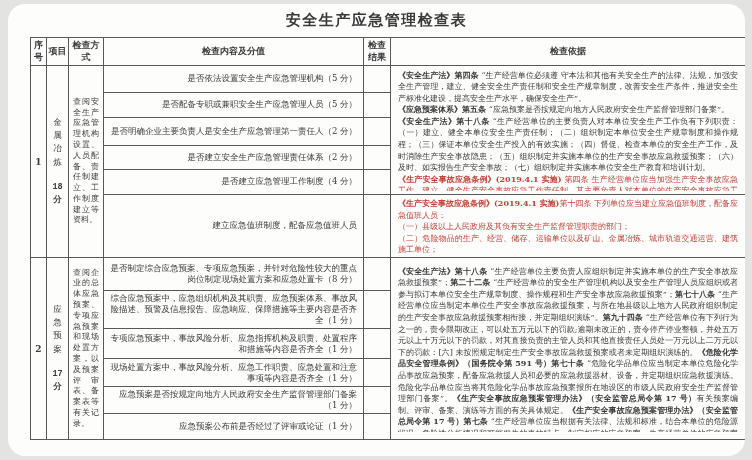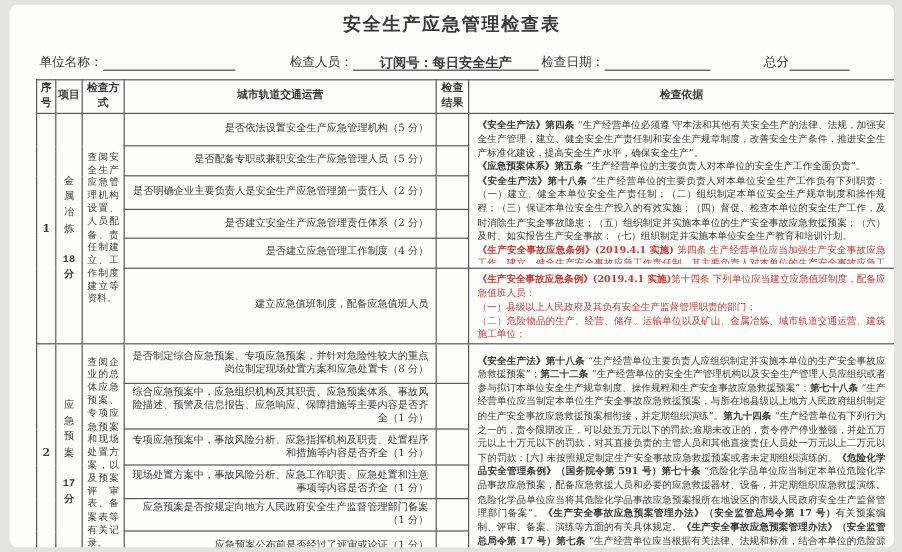--- a/index.html
+++ b/index.html
@@ -1,20 +1,20 @@
 <!DOCTYPE html>
 <html style="--red: #c24038; --ink: #3a3a3c; --line: #57585a;"><head>
 <meta charset="utf-8">
 <style>
   :root { --red:#c24038; --ink:#3a3a3c; --line:#57585a; }
   * { box-sizing: border-box; margin: 0; padding: 0; }
   html,body { width:752px; height:460px; overflow:hidden; }
   body { background:#e3e3e1; font-family:"DejaVu Serif","Liberation Serif",serif; color:var(--ink); }
   .page { position:absolute; left:8px; top:4px; width:737px; height:452px;
-          background:#fdfdfc; border-radius:6px; overflow:hidden; }
+          background:#fdfdfc; border-radius:17px; overflow:hidden; }
   .title { text-align:center; font-size:15px; font-weight:bold; letter-spacing:1.5px; margin-top:7px; }
   .info-row { display:flex; align-items:flex-end; font-size:10.5px; margin-top:13px; padding-left:25px; height:16px; }
   .lbl { white-space:nowrap; }
   .blank { border-bottom:1px solid #4a4a4c; height:14px; display:inline-block; text-align:center; }
   .w-unit { width:110px; margin-right:46px; }
   .w-insp { width:155px; font-weight:bold; font-size:11px; margin-right:2px; }
   .w-date { width:88px; margin-right:45px; }
   .w-score{ width:50px; }
   table { border-collapse:collapse; table-layout:fixed; width:715px; margin:7px 0 0 22px; }
   col.c-no{width:16px} col.c-item{width:22px} col.c-method{width:35px}
@@ -41,67 +41,57 @@
   tr.h26{height:26px}
   .mh121{max-height:121px} .mh56{max-height:56px} .mh166{max-height:166px}
 </style>
 </head>
 <body>
 
 <div class="page">
 
   <div class="title">安全生产应急管理检查表</div>
 
-  <div class="info-row">
-    <span class="lbl">单位名称：</span>
-    <span class="blank w-unit"></span>
-    <span class="lbl">检查人员：</span>
-    <span class="blank w-insp">订阅号：每日安全生产</span>
-    <span class="lbl">检查日期：</span>
-    <span class="blank w-date"></span>
-    <span class="lbl">总分</span>
-    <span class="blank w-score"></span>
-  </div>
 
   <table>
     <colgroup>
       <col class="c-no">
         <col class="c-item">
         <col class="c-method">
       <col class="c-content">
         <col class="c-result">
         <col class="c-basis">
     </colgroup>
     <thead>
       <tr>
         <th>序号</th>
         <th>项目</th>
         <th>检查方式</th>
-        <th>城市轨道交通运营</th>
+        <th>检查内容及分值</th>
         <th>检查结果</th>
         <th>检查依据</th>
       </tr>
     </thead>
     <tbody>
 
       <tr class="h27">
         <td class="no" rowspan="6">1</td>
         <td class="item" rowspan="6">
           <div class="vcol">金属冶炼</div>
           <div class="vcol score">18分</div>
         </td>
         <td class="method" rowspan="6">
           <div class="mtext">查阅安全生产应急管理机构设置、人员配备、责任制建立、工作制度建立等资料。</div>
         </td>
         <td class="content">是否依法设置安全生产应急管理机构（5 分）</td>
         <td class="result"></td>
         <td class="basis" rowspan="5">
           <div class="basis-inner mh121">
               <div class="para"><span class="b">《安全生产法》第四条 </span><span>“生产经营单位必须遵 守本法和其他有关安全生产的法律、法规，加强安全生产管理，建立、健全安全生产责任制和安全生产规章制度，改善安全生产条件，推进安全生产标准化建设，提高安全生产水平，确保安全生产”。</span></div>
-              <div class="para"><span class="b">《应急预案体系》第五条 </span><span>“生产经营单位的主要负责人对本单位的安全生产工作全面负责”。</span></div>
+              <div class="para"><span class="b">《应急预案体系》第五条 </span><span>“应急预案是否按规定向地方人民政府安全生产监督管理部门备案”。</span></div>
               <div class="para"><span class="b">《安全生产法》第十八条 </span><span>“生产经营单位的主要负责人对本单位安全生产工作负有下列职责：（一）建立、健全本单位安全生产责任制；（二）组织制定本单位安全生产规章制度和操作规程；（三）保证本单位安全生产投入的有效实施；（四）督促、检查本单位的安全生产工作，及时消除生产安全事故隐患；（五）组织制定并实施本单位的生产安全事故应急救援预案；（六）及时、如实报告生产安全事故；（七）组织制定并实施本单位安全生产教育和培训计划。</span></div>
               <div class="para"><span class="b r">《生产安全事故应急条例》(2019.4.1 实施) </span><span class="r">第四条  生产经营单位应当加强生产安全事故应急工作，建立、健全生产安全事故应急工作责任制，其主要负责人对本单位的生产安全事故应急工作全面负责。</span></div>
             </div>
         </td>
       </tr>
       <tr class="h25">
         <td class="content">是否配备专职或兼职安全生产应急管理人员（5 分）</td>
         <td class="result"></td>
       </tr>
       <tr class="h28">

